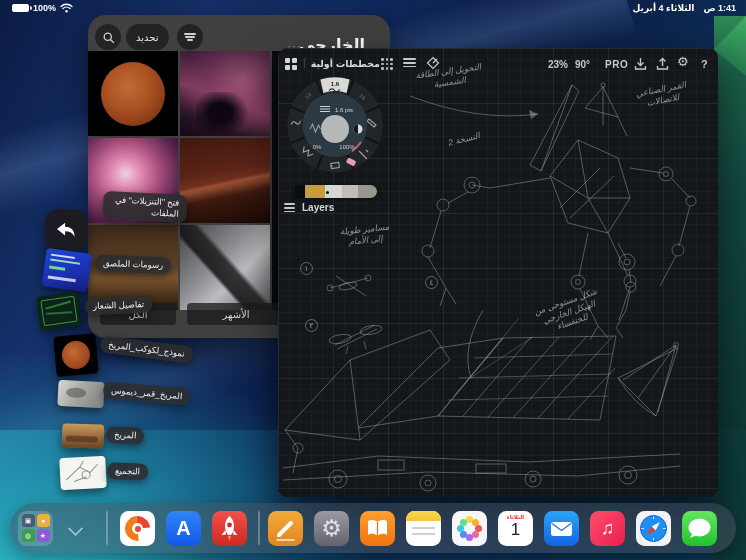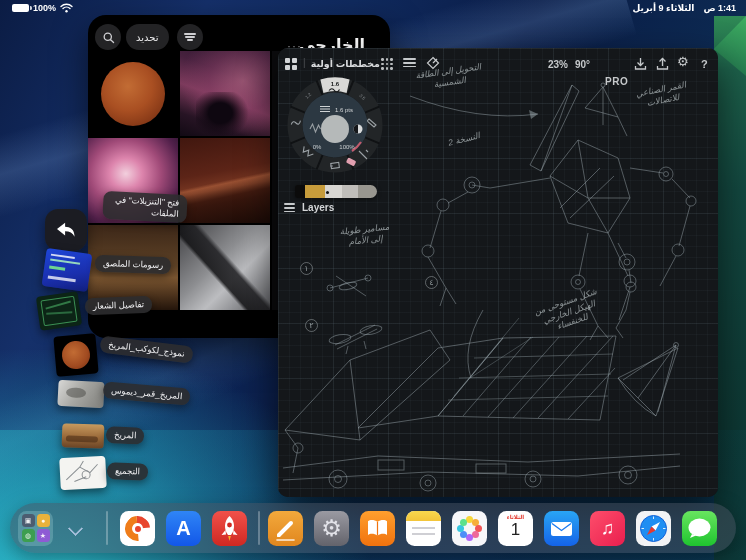--- a/index.html
+++ b/index.html
@@ -24,21 +24,21 @@
     clip-path:polygon(100% 0,100% 100%,30% 55%); }
 
   
   .statusbar { left:0; top:0; width:746px; height:16px; z-index:40; color:#fff; font-size:9px; font-weight:700; }
   .sb-left { position:absolute; left:12px; top:3px; display:flex; align-items:center; gap:4px; }
   .batt { width:17px; height:8.5px; background:#fff; border-radius:2px; position:relative; }
   .batt:after { content:""; position:absolute; right:-3px; top:2.2px; width:2px; height:4px; background:rgba(255,255,255,.8); border-radius:0 1.5px 1.5px 0; }
   .sb-right { position:absolute; right:10px; top:3px; display:flex; gap:9px; direction:rtl; }
 
   
-  .photos-win { left:88px; top:15px; width:302px; height:323px; background:#000000; border-radius:18px;
+  .photos-win { left:88px; top:15px; width:302px; height:323px; background:#404040; border-radius:18px;
     box-shadow:0 14px 34px rgba(0,0,0,.55); z-index:10; overflow:hidden; }
   .ph-circle { position:absolute; width:26px; height:26px; border-radius:50%; background:#232325; display:flex; align-items:center; justify-content:center; }
   .ph-pill { position:absolute; height:26px; border-radius:13px; background:#232325; color:#ededee; font-size:10px;
     display:flex; align-items:center; justify-content:center; padding:0 10px; }
   .ph-title { position:absolute; right:25px; top:20px; color:#fff; font-size:16px; font-weight:700; direction:rtl; }
   .ph-more { position:absolute; right:88px; top:24px; color:#9a9a9e; font-size:12px; letter-spacing:1px; }
   .flines span { display:block; height:1.8px; background:#cfcfd2; border-radius:1px; margin:1.6px auto; }
   .photo { position:absolute; overflow:hidden; }
   .p-mars { background:#000; }
   .p-mars .planet { position:absolute; left:13px; top:11px; width:64px; height:64px; border-radius:50%;
@@ -121,21 +121,21 @@
       <span class="batt"></span>
       <span>100%</span>
       <svg width="13" height="10" viewBox="0 0 13 10">
         <path d="M1,3.4 a8,8 0 0 1 11,0" stroke="#fff" stroke-width="1.4" fill="none" stroke-linecap="round"></path>
         <path d="M3,5.6 a5,5 0 0 1 7,0" stroke="#fff" stroke-width="1.4" fill="none" stroke-linecap="round"></path>
         <circle cx="6.5" cy="8.3" r="1.2" fill="#fff"></circle>
       </svg>
     </div>
     <div class="sb-right">
       <span>1:41 ص</span>
-      <span>الثلاثاء 9 أبريل</span>
+      <span>الثلاثاء 4 أبريل</span>
     </div>
   </div>
 
   <div class="abs photos-win">
     <div class="ph-circle" style="left:7px; top:9px;">
       <svg width="13" height="13" viewBox="0 0 18 18">
         <circle cx="8" cy="8" r="5" stroke="#cfcfd2" stroke-width="1.8" fill="none"></circle>
         <line x1="12" y1="12" x2="16" y2="16" stroke="#cfcfd2" stroke-width="1.8" stroke-linecap="round"></line>
       </svg>
     </div>
@@ -155,20 +155,26 @@
     <div class="photo p-mars" style="left:0;  top:36px; width:90px; height:85px;">
         <span class="planet"></span>
       </div>
     <div class="photo p-horse" style="left:92px; top:36px; width:90px; height:85px;"></div>
     <div class="photo p-orion" style="left:0;  top:123px; width:90px; height:85px;"></div>
     <div class="photo p-ridge" style="left:92px; top:123px; width:90px; height:85px;"></div>
     <div class="photo p-desert" style="left:0; top:210px; width:90px; height:85px;"></div>
     <div class="photo p-sat" style="left:92px; top:210px; width:90px; height:85px;"></div>
     <div class="photo p-dark" style="left:184px; top:36px; width:118px; height:259px;"></div>
 
+    <div class="ptab" style="left:12px; top:288px; width:76px;">
+      <span>الكل</span>
+    </div>
+    <div class="ptab" style="left:99px; top:288px; width:98px;">
+      <span>الأشهر</span>
+    </div>
   </div>
 
   <div class="abs concepts-win">
     <div class="canvas">
 
       <svg width="440" height="449" viewBox="0 0 440 449" style="position:absolute;inset:0;" stroke="#93a0a6" stroke-opacity="0.5" fill="none" stroke-width="1">
 
         <g>
           <polygon points="252,117 294,37 301,43 263,123"></polygon>
           <line x1="294" y1="37" x2="263" y2="123"></line>
@@ -374,21 +380,21 @@
       <span></span>
         <span></span>
         <span></span>
     </div>
     <svg class="cw-bar-item" style="left:148px; top:8px;" width="14" height="14" viewBox="0 0 14 14">
       <polygon points="7,1.5 12.5,7 7,12.5 1.5,7" stroke="#c6c9cb" stroke-width="1.2" fill="none"></polygon>
       <line x1="7" y1="7" x2="11" y2="3" stroke="#c6c9cb" stroke-width="1.2"></line>
     </svg>
     <div class="cw-bar-item" style="left:270px; top:11px;">23%</div>
     <div class="cw-bar-item" style="left:297px; top:11px;">90°</div>
-    <div class="cw-bar-item" style="left:327px; top:28px; letter-spacing:.5px;">PRO</div>
+    <div class="cw-bar-item" style="left:327px; top:11px; letter-spacing:.5px;">PRO</div>
     <svg class="cw-bar-item" style="left:356px; top:9px;" width="13" height="14" viewBox="0 0 13 14">
       <line x1="6.5" y1="1" x2="6.5" y2="8" stroke="#c6c9cb" stroke-width="1.3"></line>
       <polyline points="3.5,5.5 6.5,8.5 9.5,5.5" stroke="#c6c9cb" stroke-width="1.3" fill="none"></polyline>
       <path d="M1.5,9 v3 h10 v-3" stroke="#c6c9cb" stroke-width="1.3" fill="none"></path>
     </svg>
     <svg class="cw-bar-item" style="left:378px; top:9px;" width="13" height="14" viewBox="0 0 13 14">
       <line x1="6.5" y1="9" x2="6.5" y2="1.5" stroke="#c6c9cb" stroke-width="1.3"></line>
       <polyline points="3.5,4.5 6.5,1.5 9.5,4.5" stroke="#c6c9cb" stroke-width="1.3" fill="none"></polyline>
       <path d="M1.5,9 v3 h10 v-3" stroke="#c6c9cb" stroke-width="1.3" fill="none"></path>
     </svg>

